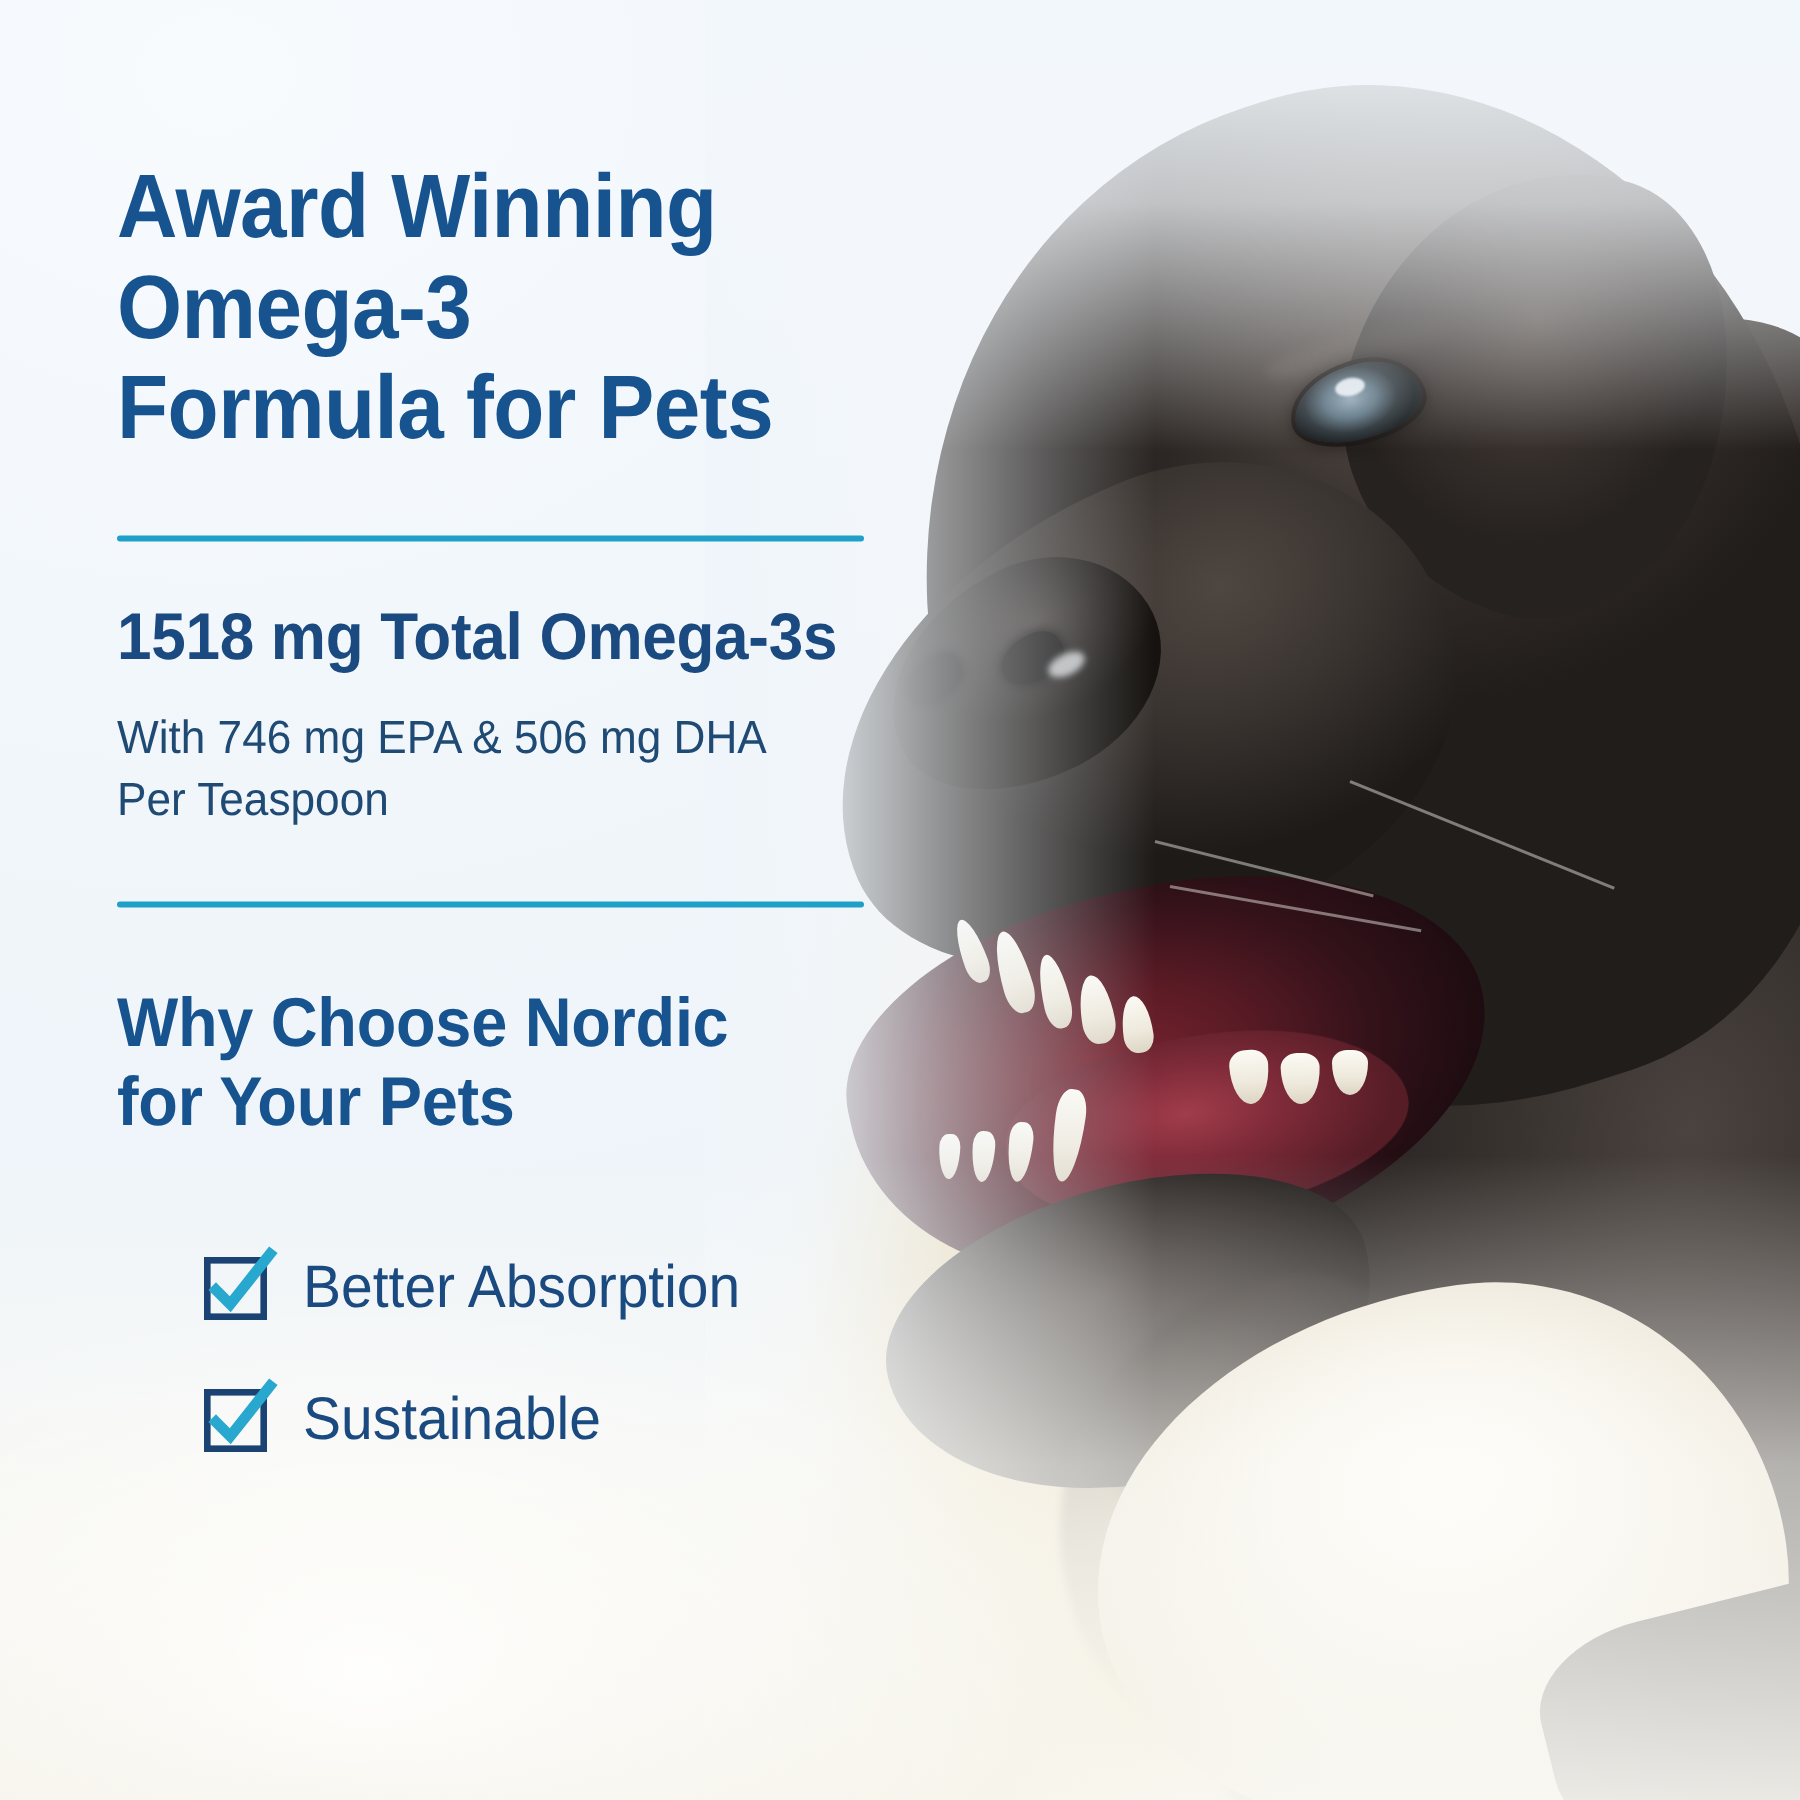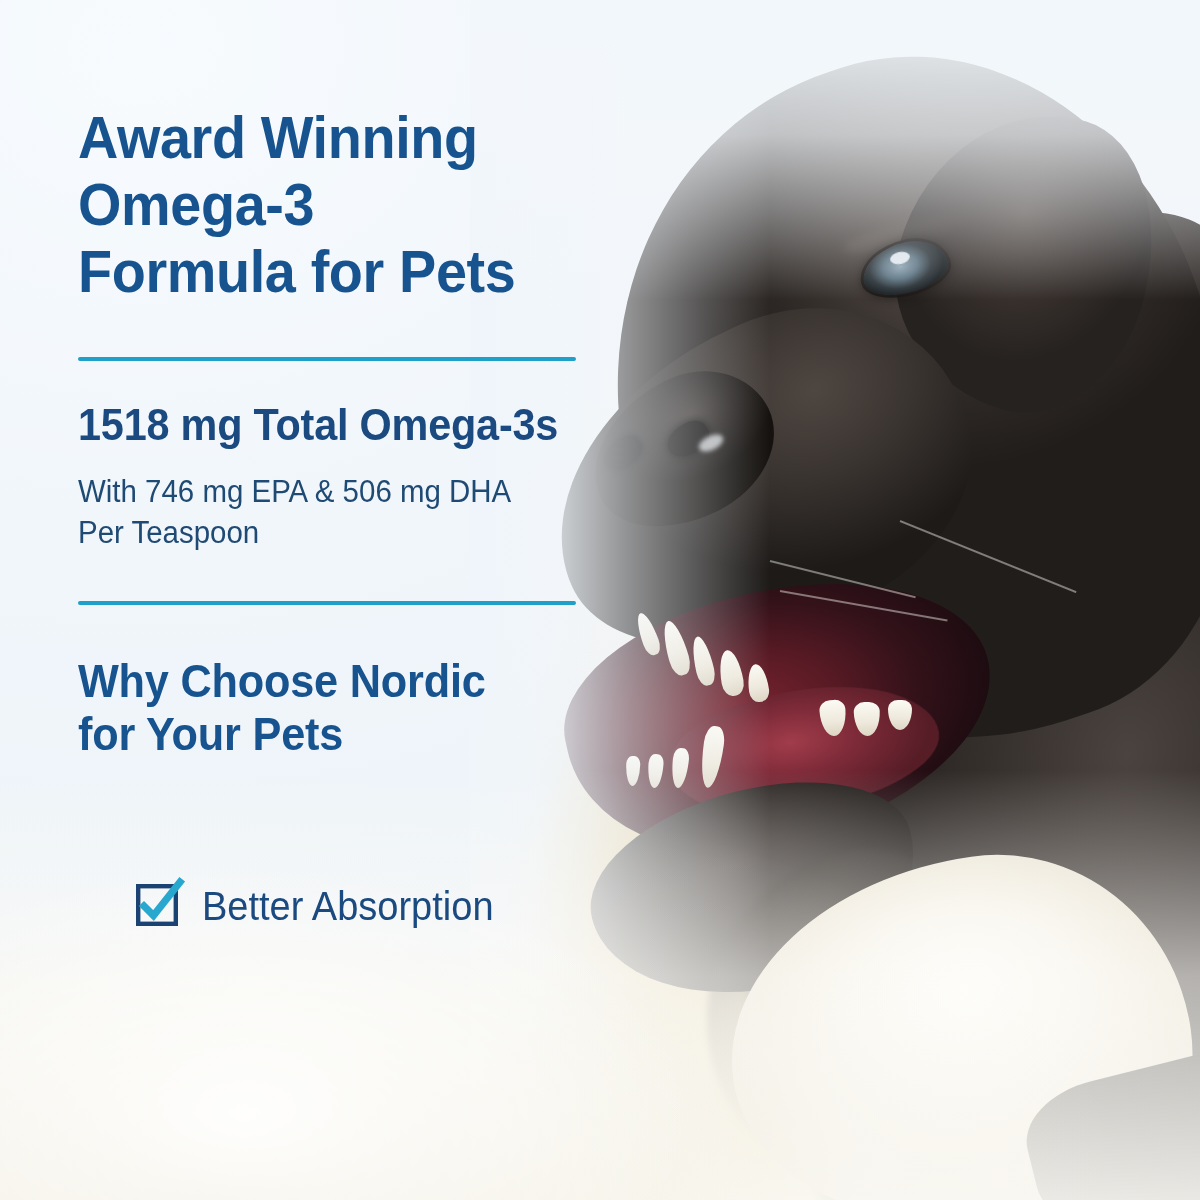--- a/index.html
+++ b/index.html
@@ -373,21 +373,21 @@
   .benefits {
     position: absolute;
     left: 136px;
     top: 838px;
     margin: 0;
     padding: 0;
     list-style: none;
   }
   .benefit {
     display: flex;
-    align-items: flex-end;
+    align-items: flex-start;
     height: 88px;
     gap: 24px;
   }
   .check-box {
     position: relative;
     width: 42px;
     height: 42px;
     flex: 0 0 42px;
   }
   .check-box svg { display: block; overflow: visible; }
@@ -489,16 +489,25 @@
         <span class="check-box">
           <svg width="42" height="42" viewBox="0 0 42 42" aria-hidden="true">
             <rect x="2.2" y="2.2" width="37.6" height="37.6" fill="none" stroke="#1a4273" stroke-width="4.4"></rect>
             <path d="M8 22 L17.5 31.5 L44 -2" fill="none" stroke="#29a8cf" stroke-width="7.2" stroke-linecap="square" stroke-linejoin="miter"></path>
           </svg>
         </span>
         <span class="benefit-label">Better Absorption</span>
       </li>
 
 
+      <li class="benefit">
+        <span class="check-box">
+          <svg width="42" height="42" viewBox="0 0 42 42" aria-hidden="true">
+            <rect x="2.2" y="2.2" width="37.6" height="37.6" fill="none" stroke="#1a4273" stroke-width="4.4"></rect>
+            <path d="M8 22 L17.5 31.5 L44 -2" fill="none" stroke="#29a8cf" stroke-width="7.2" stroke-linecap="square" stroke-linejoin="miter"></path>
+          </svg>
+        </span>
+        <span class="benefit-label">Sustainable</span>
+      </li>
 
     </ul>
   </div>
 </div>
 
 </body></html>

